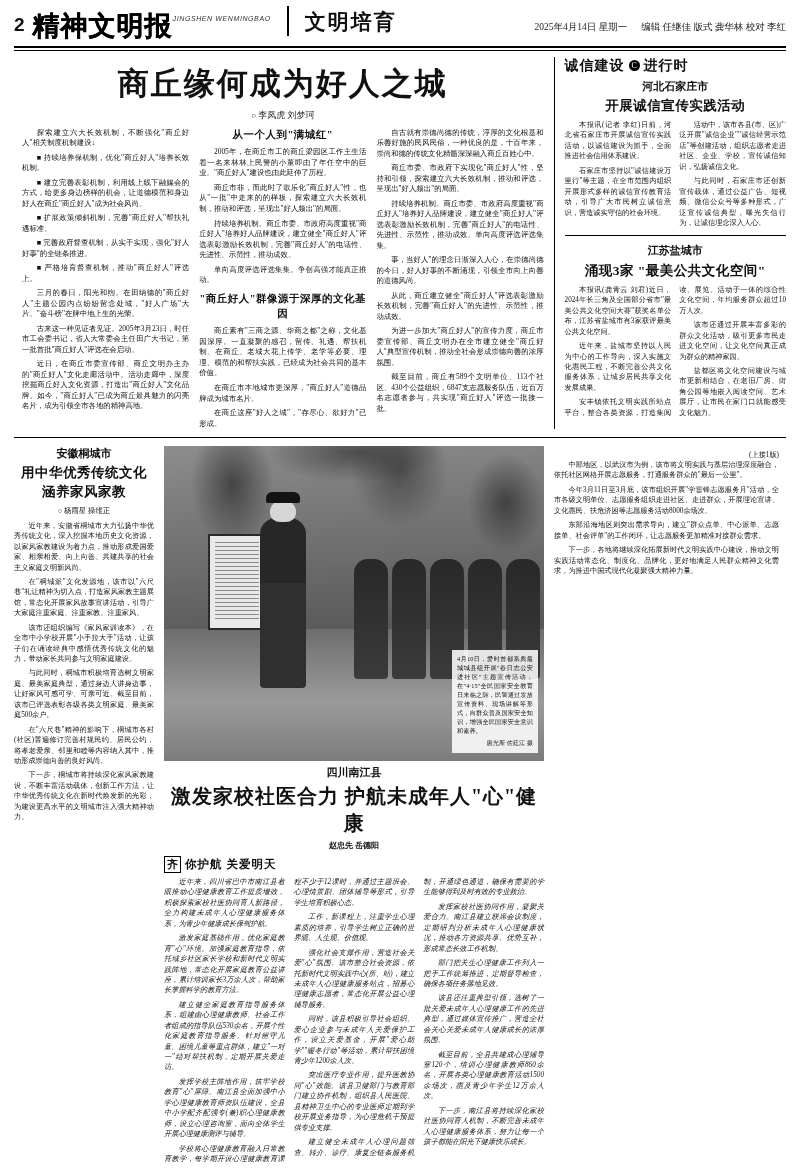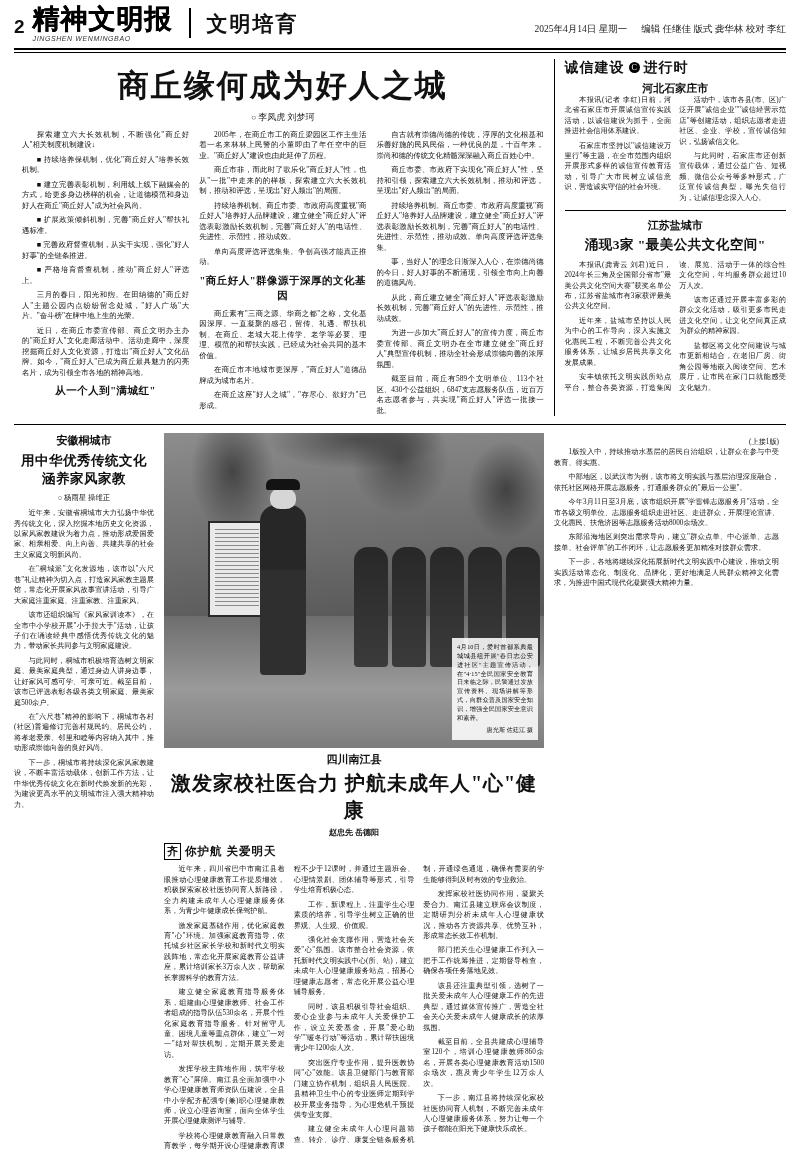--- a/index.html
+++ b/index.html
@@ -16,21 +16,21 @@
 
   
   .masthead {
     display:flex; align-items:flex-end; gap:8px;
     padding: 6px 0 4px 0; position:relative;
   }
   .page-num {
     font-size: 19px; font-weight:bold; color:#111; line-height:1;
     padding-bottom: 6px; font-family:"Liberation Sans",sans-serif;
   }
-  .logo-block { display:flex; flex-direction:column; line-height:1; }
+  .logo-block { display:flex; flex-direction:row; line-height:1; }
   .logo-cn {
     font-size: 27px; font-weight:bold; letter-spacing:1px;
     font-family:"Liberation Serif", serif; color:#000;
     -webkit-text-stroke: 0.3px #000;
   }
   .logo-en {
     font-size: 7px; letter-spacing:0.6px; color:#333; margin-top:2px;
     font-family:"Liberation Sans",sans-serif; font-style:italic;
   }
   .sep-bar { width:2px; height:30px; background:#000; margin:0 8px 4px 8px; }
@@ -146,21 +146,21 @@
   }
   .mid-byline { text-align:center; font-size:8px; margin-bottom:5px;font-weight:bold; }
 
   .kicker-row { display:flex; align-items:center; gap:4px; margin:4px 0 4px 0; }
   .kicker-char {
     display:inline-flex; align-items:center; justify-content:center;
     width:17px;height:17px; border:1.2px solid #000; font-size:11px; font-weight:bold;
   }
   .kicker-text { font-size:11.5px; font-weight:bold; letter-spacing:1px; }
   .cols3b { column-count:3; column-gap:9px; font-size:7.2px; line-height:1.45; text-align:justify; }
-  .cols3b p { margin:0 0 4px 0; text-indent:2em; }
+  .cols3b p { margin:0 0 4px 0; text-indent:2em;font-style:italic; }
 
   .vert-text { font-size:7.2px; line-height:1.45; text-align:justify; }
   .vert-text p { margin:0 0 4px 0; text-indent:2em; }
 
   .author-line { text-align:center; font-size:7.4px; margin:3px 0 5px 0; }
   .cont-note { text-align:right; font-size:7.2px; margin-top:4px; }
   .small-right { font-size:7.2px; line-height:1.45; text-align:justify; }
   .small-right p { margin:0 0 4px 0; text-indent:2em; }
 </style>
 </head>
@@ -194,20 +194,21 @@
       </div>
 
       <div class="cols3">
         <p>探索建立六大长效机制，不断强化"商丘好人"相关制度机制建设↓</p>
         <p>■ 持续培养保机制，优化"商丘好人"培养长效机制。</p>
         <p>■ 建立完善表彰机制，利用线上线下融媒会的方式，给更多身边榜样的机会，让道德模范和身边好人在商丘"商丘好人"成为社会风尚。</p>
         <p>■ 扩展政策倾斜机制，完善"商丘好人"帮扶礼遇标准。</p>
         <p>■ 完善政府督查机制，从实干实现，强化"好人好事"的全链条推进。</p>
         <p>■ 严格培育督查机制，推动"商丘好人"评选上。</p>
         <p>三月的春日，阳光和煦。在田纳德的"商丘好人"主题公园内点纷纷留念处城，"好人广场"大片。"奋斗榜"在牌中地上生的光荣。</p>
+        <p>古来这一种见证者见证。2005年3月23日，时任市工会委书记，省人大常委会主任田广大书记，第一批首批"商丘好人"评选在会启动。</p>
         <p>近日，在商丘市委宣传部、商丘文明办主办的"商丘好人"文化走廊活动中。活动走廊中，深度挖掘商丘好人文化资源，打造出"商丘好人"文化品牌。如今，"商丘好人"已成为商丘最具魅力的闪亮名片，成为引领全市各地的精神高地。</p>
 
         <div class="subhead">从一个人到"满城红"</div>
         <p>2005年，在商丘市工的商丘梁园区工作主生活着一名来林林上民警的小董即由了年任空中的巨业。"商丘好人"建设也由此延伸了历程。</p>
         <p>商丘市非，而此时了歌乐化"商丘好人"性，也从"一批"中走来的的样板，探索建立六大长效机制，推动和评选，呈现出"好人频出"的局面。</p>
         <p>持续培养机制。商丘市委、市政府高度重视"商丘好人"培养好人品牌建设，建立健全"商丘好人"评选表彰激励长效机制，完善"商丘好人"的电话性、先进性、示范性，推动成效。</p>
         <p>单向高度评选评选集集。争创高强才能真正推动。</p>
 
         <div class="subhead">"商丘好人"群像源于深厚的文化基因</div>
         <p>商丘素有"三商之源、华商之都"之称，文化基因深厚。一直凝聚的感召，留传、礼遇、帮扶机制、在商丘、老城大花上传学、老学等必要、理理、模范的和帮扶实践，已经成为社会共同的基本价值。</p>
@@ -226,20 +227,21 @@
 
     <div class="vrule"></div>
 
     <div class="col-right">
       <div class="mod-title-banner">
         <span class="banner-cn">诚信建设</span>
         <span class="banner-badge">C</span>
         <span class="banner-cn">进行时</span>
       </div>
       <div class="mod-sub">河北石家庄市</div>
+      <div class="mod-head">开展诚信宣传实践活动</div>
       <div class="mod-body">
         <p>本报讯(记者 李红)日前，河北省石家庄市开展诚信宣传实践活动，以诚信建设为抓手，全面推进社会信用体系建设。</p>
         <p>石家庄市坚持以"诚信建设万里行"等主题，在全市范围内组织开展形式多样的诚信宣传教育活动，引导广大市民树立诚信意识，营造诚实守信的社会环境。</p>
         <p>活动中，该市各县(市、区)广泛开展"诚信企业""诚信经营示范店"等创建活动，组织志愿者走进社区、企业、学校，宣传诚信知识，弘扬诚信文化。</p>
         <p>与此同时，石家庄市还创新宣传载体，通过公益广告、短视频、微信公众号等多种形式，广泛宣传诚信典型，曝光失信行为，让诚信理念深入人心。</p>
       </div>
 
       <div class="solid-sep"></div>
 
       <div class="mod-sub">江苏盐城市</div>
@@ -315,21 +317,20 @@
         <p>部门把关生心理健康工作列入一把手工作统筹推进，定期督导检查，确保各项任务落地见效。</p>
         <p>该县还注重典型引领，选树了一批关爱未成年人心理健康工作的先进典型，通过媒体宣传推广，营造全社会关心关爱未成年人健康成长的浓厚氛围。</p>
         <p>截至目前，全县共建成心理辅导室120个，培训心理健康教师860余名，开展各类心理健康教育活动1500余场次，惠及青少年学生12万余人次。</p>
         <p>下一步，南江县将持续深化家校社医协同育人机制，不断完善未成年人心理健康服务体系，努力让每一个孩子都能在阳光下健康快乐成长。</p>
       </div>
     </div>
 
     <div class="mid-right">
       <div class="cont-note">(上接1版)</div>
       <div class="small-right">
-        <p>1版投入中，持续推动水基层的居民自治组织，让群众在参与中受教育、得实惠。</p>
         <p>中部地区，以武汉市为例，该市将文明实践与基层治理深度融合，依托社区网格开展志愿服务，打通服务群众的"最后一公里"。</p>
         <p>今年3月11日至3月底，该市组织开展"学雷锋志愿服务月"活动，全市各级文明单位、志愿服务组织走进社区、走进群众，开展理论宣讲、文化惠民、扶危济困等志愿服务活动8000余场次。</p>
         <p>东部沿海地区则突出需求导向，建立"群众点单、中心派单、志愿接单、社会评单"的工作闭环，让志愿服务更加精准对接群众需求。</p>
         <p>下一步，各地将继续深化拓展新时代文明实践中心建设，推动文明实践活动常态化、制度化、品牌化，更好地满足人民群众精神文化需求，为推进中国式现代化凝聚强大精神力量。</p>
       </div>
     </div>
   </div>
 </div>
 
 </body></html>

